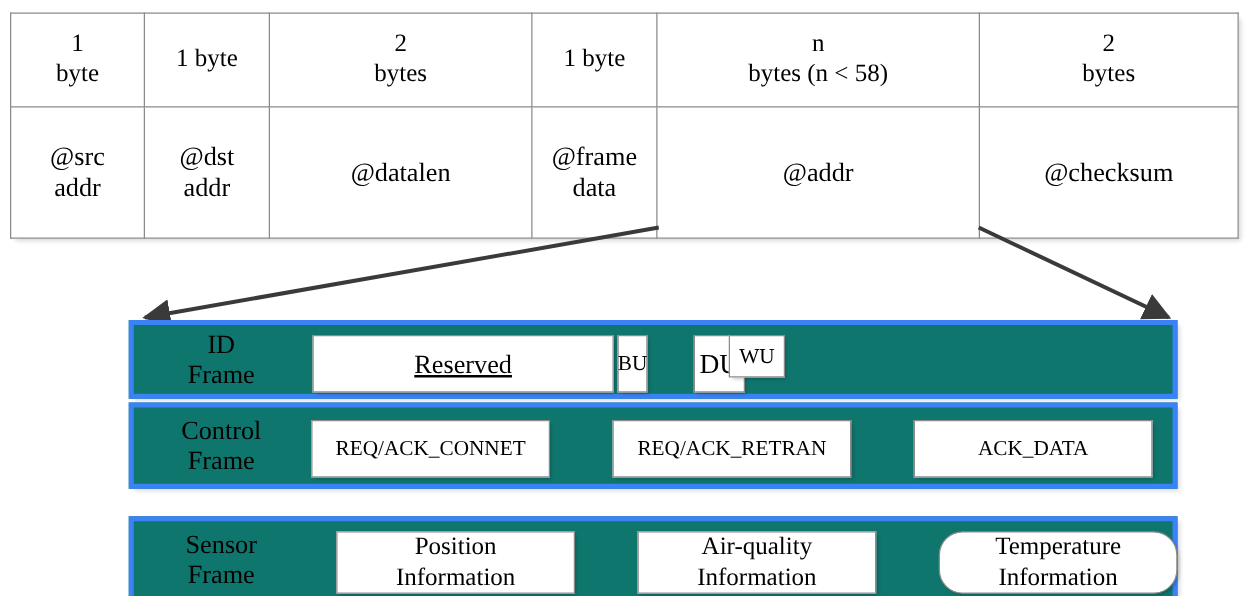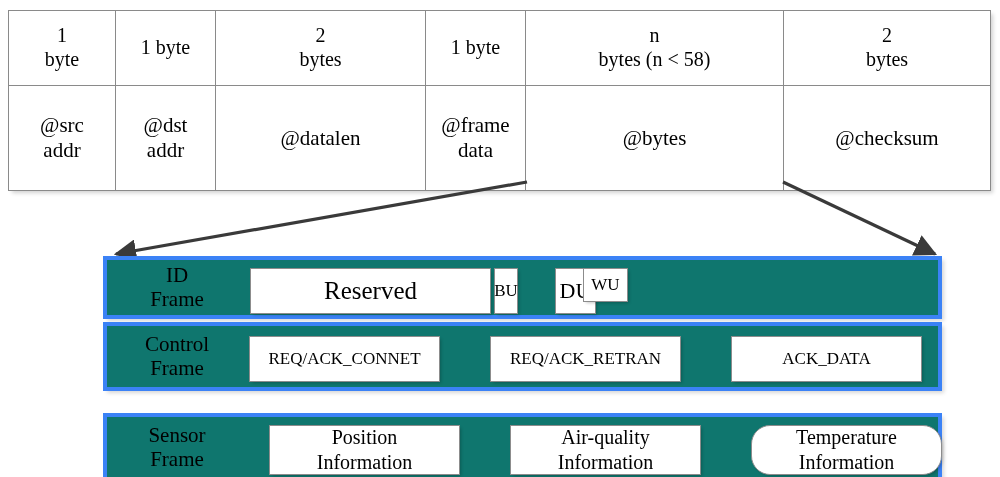--- a/index.html
+++ b/index.html
@@ -96,21 +96,21 @@
     background: #ffffff;
     box-sizing: border-box;
     display: flex;
     align-items: center;
     justify-content: center;
     text-align: center;
     box-shadow: 2px 2px 3px -1px rgba(0,0,0,0.22);
   }
 
   
-  #cell-reserved { left: 3px;   top: 8px; width: 241px; height: 46px; font-size: 25px; }
+  #cell-reserved { left: 3px;   top: 8px; width: 241px; height: 46px; font-size: 21px; text-decoration: underline; }
   #cell-bu       { left: 247px; top: 8px; width: 24px;  height: 46px; font-size: 17px; }
   #cell-du       { left: 292px; top: 8px; width: 41px;  height: 46px; font-size: 22px; margin-left: 16px; }
   #cell-wu       { left: 336px; top: 8px; width: 45px;  height: 34px; font-size: 17px; }
 
   
   .ctl-cell { top: 10px; height: 46px; font-size: 17px; }
   #cell-connet { left: 2px;   width: 191px; }
   #cell-retran { left: 243px; width: 191px; }
   #cell-ackdata{ left: 484px; width: 191px; }
 
@@ -169,21 +169,21 @@
         <span>addr</span>
       </td>
       <td>
         <span>@datalen</span>
       </td>
       <td class="two-line">
         <span>@frame</span>
         <span>data</span>
       </td>
       <td>
-        <span>@bytes</span>
+        <span>@addr</span>
       </td>
       <td>
         <span>@checksum</span>
       </td>
     </tr>
   </tbody>
 </table>
 
 <svg id="connectors" viewBox="0 0 1000 477" xmlns="http://www.w3.org/2000/svg">
   <defs>

